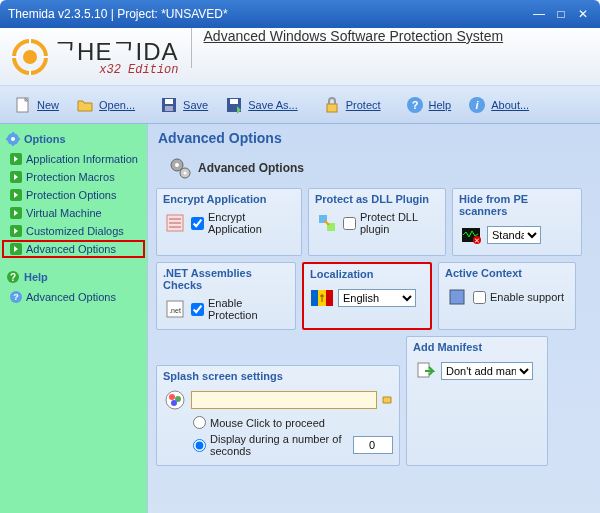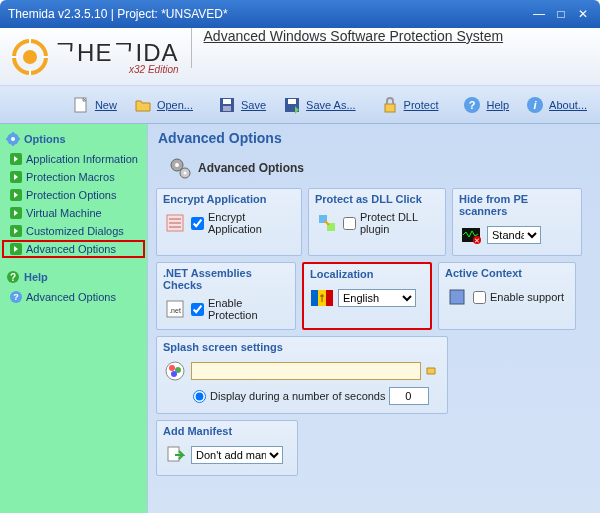--- a/index.html
+++ b/index.html
@@ -7,25 +7,25 @@
 
 .titlebar { background: linear-gradient(to bottom, #3b7ed6, #1f5db8); height: 28px; display: flex; align-items: center; padding: 0 8px; color: #fff; font-size: 12px; border-radius: 6px 6px 0 0; }
 .titlebar .spacer { flex: 1; }
 .titlebar .winbtn { width: 18px; height: 18px; margin-left: 4px; display: flex; align-items: center; justify-content: center; color: #fff; font-size: 12px; cursor: pointer; }
 
 .header { background: linear-gradient(to bottom, #fdfefe, #e8eef7); height: 58px; display: flex; padding: 0 10px; border-bottom: 1px solid #c7d7ef; }
 .logo-wrap { display: flex; align-items: center; }
 .logo-circle { width: 40px; height: 40px; display: flex; align-items: center; justify-content: center; }
 .brand { margin-left: 4px; }
 .brand-name { font-size: 24px; font-weight: 500; letter-spacing: 1px; color: #2a2a2a; font-family: "Arial Black", Arial, sans-serif; }
-.brand-edition { font-size: 10px; color: #a33; font-style: italic; text-align: right; margin-top: -3px; }
+.brand-edition { font-size: 12px; color: #a33; font-style: italic; text-align: right; margin-top: -3px; font-family: Liberation Mono, monospace; }
 .header-divider { width: 1px; height: 40px; background: #bbb; margin: 0 12px; }
 .header-sub { font-size: 14px; color: #333; text-decoration: underline; }
 
-.toolbar { background: linear-gradient(to bottom, #dde9f9, #c5d8f2); height: 38px; display: flex; align-items: center; padding: 0 6px; border-bottom: 1px solid #9db7dc; gap: 2px; justify-content: flex-end; }
+.toolbar { background: linear-gradient(to bottom, #dde9f9, #c5d8f2); height: 38px; display: flex; align-items: center; padding: 0 6px; border-bottom: 1px solid #9db7dc; gap: 2px; }
 .tbtn { display: flex; align-items: center; height: 30px; padding: 0 6px; border: 1px solid transparent; border-radius: 3px; cursor: pointer; }
 .tbtn .ticon { width: 20px; height: 20px; margin-right: 4px; display: flex; align-items: center; justify-content: center; }
 .tbtn .tlabel { color: #15428b; text-decoration: underline; }
 .tsep { width: 6px; }
 
 .content { display: flex; height: 389px; }
 
 .sidebar { width: 148px; border-right: 1px solid #b3c8e6; display: flex; flex-direction: column; background: #86efac; }
 .side-section { padding: 4px 2px; }
 .side-header { display: flex; align-items: center; padding: 4px 4px; color: #2b5ea6; font-weight: bold; font-size: 11px; }
@@ -50,21 +50,21 @@
 .cbx { width: 13px; height: 13px; }
 .cblabel { font-size: 11px; color: #222; }
 select { font-size: 11px; border: 1px solid #7b9ebd; background: #fff; height: 18px; }
 input[type=text] { font-size: 11px; border: 1px solid #c0a050; background: #fff9e0; height: 18px; padding: 0 3px; }
 input[type=number] { font-size: 11px; border: 1px solid #7b9ebd; width: 40px; height: 18px; text-align: right; padding-right: 2px; }
 .radio-row { display: flex; align-items: center; gap: 4px; margin-top: 4px; margin-left: 30px; }
 .radio-row input { margin: 0; }
 
 .p1 { width: 146px; } .p2 { width: 138px; } .p3 { width: 130px; }
 .p4 { width: 140px; } .p5 { width: 138px; } .p6 { width: 130px; }
-.p7 { width: 292px; } .p8 { width: 142px; }
+.p7 { width: 244px; margin-top: 29px; } .p8 { width: 142px; }
 .yellowfield { width: 230px; }
 </style>
 </head>
 <body>
 
 <div class="titlebar">
   <span>Themida v2.3.5.10 | Project: *UNSAVED*</span>
   <span class="spacer"></span>
   <span class="winbtn">—</span>
   <span class="winbtn">□</span>
@@ -257,21 +257,21 @@
                 <line x1="4" y1="6" x2="16" y2="6" stroke="#a66"></line>
                 <line x1="4" y1="10" x2="16" y2="10" stroke="#a66"></line>
                 <line x1="4" y1="14" x2="16" y2="14" stroke="#a66"></line>
               </svg>
             </span>
           <input type="checkbox" class="cbx" checked="" style="">
           <span class="cblabel">Encrypt Application</span>
         </div>
       </div>
       <div class="panel p2">
-        <div class="panel-title">Protect as DLL Click</div>
+        <div class="panel-title">Protect as DLL Plugin</div>
         <div class="panel-row">
           <span class="picon">
               <svg width="20" height="20">
                 <rect x="2" y="2" width="8" height="8" fill="#6be"></rect>
                 <rect x="10" y="10" width="8" height="8" fill="#9e6"></rect>
                 <path d="M8 8 L12 12" stroke="#f90" stroke-width="2"></path>
               </svg>
             </span>
           <input type="checkbox" class="cbx" style="">
           <span class="cblabel">Protect DLL plugin</span>
@@ -340,20 +340,24 @@
                 <circle cx="14" cy="10" r="3" fill="#5a5"></circle>
                 <circle cx="10" cy="14" r="3" fill="#55f"></circle>
               </svg>
             </span>
           <input type="text" class="yellowfield" value="" style="">
           <span style="cursor:pointer"><svg width="12" height="12">
                 <path d="M2 4 L10 4 L10 10 L2 10 Z" fill="#f5c952" stroke="#b88a20"></path>
               </svg></span>
         </div>
         <div class="radio-row">
+          <input type="radio" name="splash" style="">
+          <span class="cblabel">Mouse Click to proceed</span>
+        </div>
+        <div class="radio-row">
           <input type="radio" name="splash" checked="" style="">
           <span class="cblabel">Display during a number of seconds</span>
           <input type="number" value="0" style="">
         </div>
       </div>
       <div class="panel p8">
         <div class="panel-title">Add Manifest</div>
         <div class="panel-row">
           <span class="picon">
               <svg width="20" height="20">

